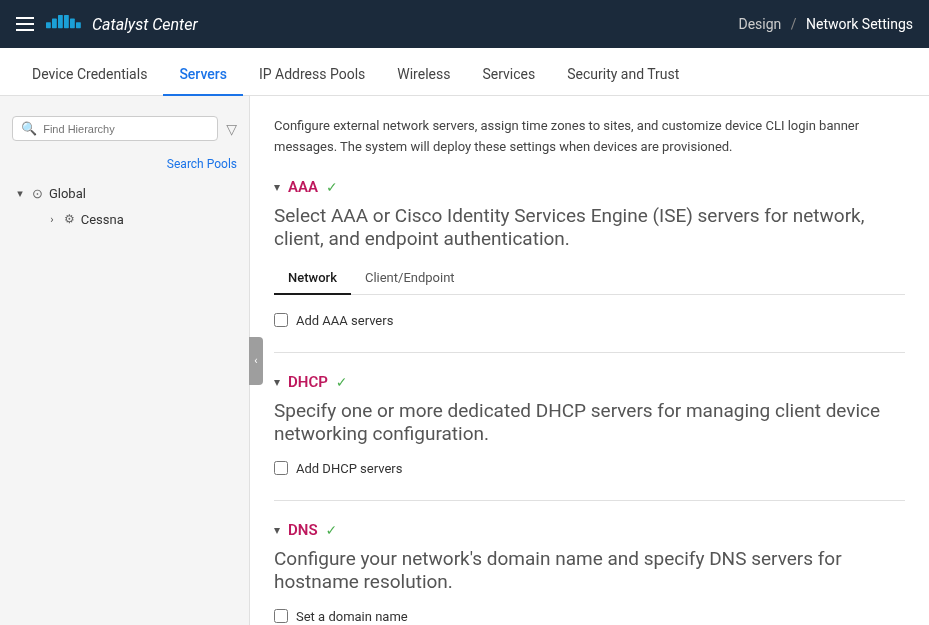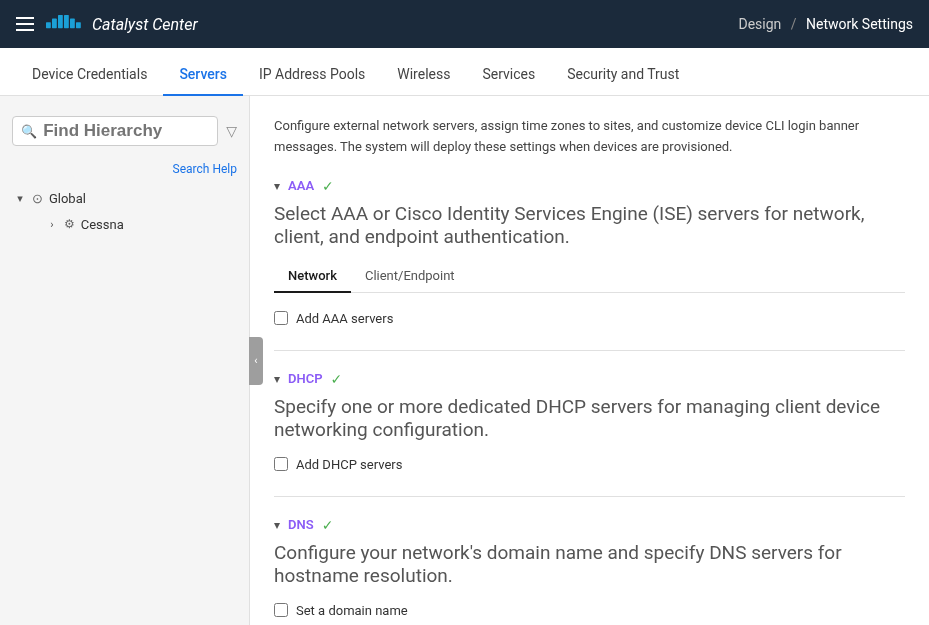--- a/index.html
+++ b/index.html
@@ -115,25 +115,24 @@
       flex: 1;
       gap: 6px;
     }
     .search-icon-small {
       color: #888;
       font-size: 13px;
     }
     .search-input {
       border: none;
       outline: none;
-      font-size: 17px;
+      font-size: 11px;
       color: #444;
       background: transparent;
       width: 100%;
-      font-weight: bold;
     }
     .filter-icon {
       color: #888;
       font-size: 14px;
       margin-left: 4px;
       cursor: pointer;
     }
     .search-help {
       text-align: right;
       padding: 0 12px;
@@ -227,23 +226,23 @@
       align-items: center;
       gap: 8px;
       margin-bottom: 8px;
       cursor: pointer;
     }
     .section-chevron {
       font-size: 12px;
       color: #555;
     }
     .section-title {
-      font-size: 13px;
+      font-size: 15px;
       font-weight: 600;
-      color: #8b5cf6;
+      color: #be185d;
     }
     .status-ok {
       color: #4caf50;
       font-size: 14px;
     }
     .section-desc {
       font-size: 19px;
       color: #555;
       margin-bottom: 12px;
       padding-left: 0;
@@ -326,21 +325,21 @@
 
   <div class="sidebar">
     <div class="search-container">
       <div class="search-box">
         <span class="search-icon-small">🔍</span>
         <input class="search-input" type="text" placeholder="Find Hierarchy" style="">
       </div>
       <span class="filter-icon">▽</span>
     </div>
     <div class="search-help">
-      <a>Search Help</a>
+      <a>Search Pools</a>
     </div>
 
     <div class="hierarchy-item">
       <span class="chevron">▾</span>
       <span class="location-icon">⊙</span>
       <span>Global</span>
     </div>
 
     <div class="hierarchy-item hierarchy-child">
       <span class="chevron">›</span>

